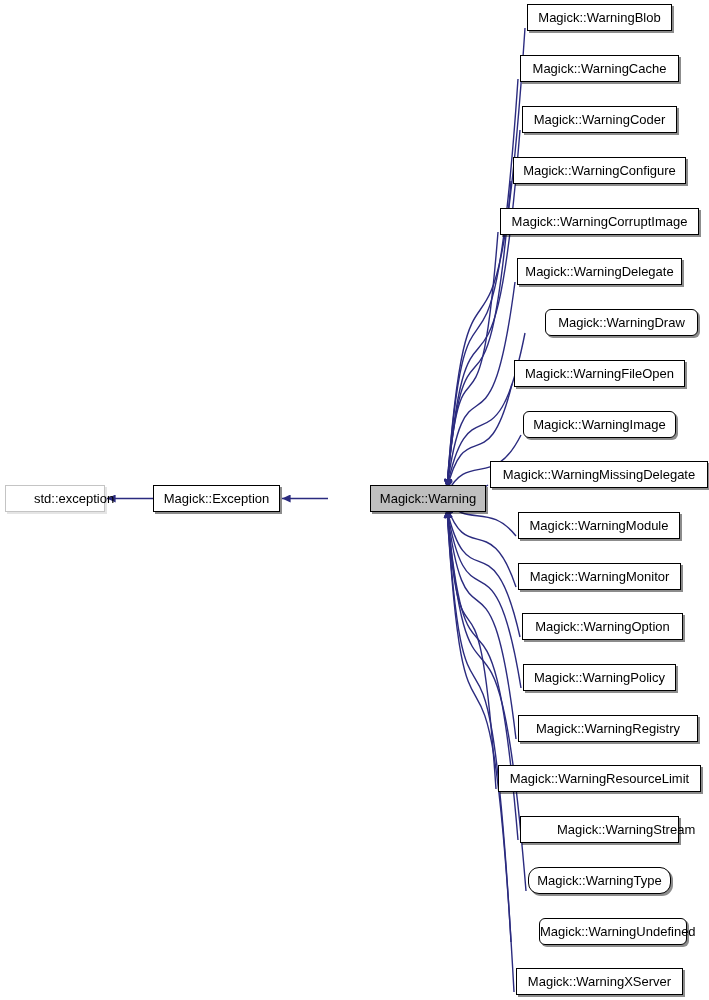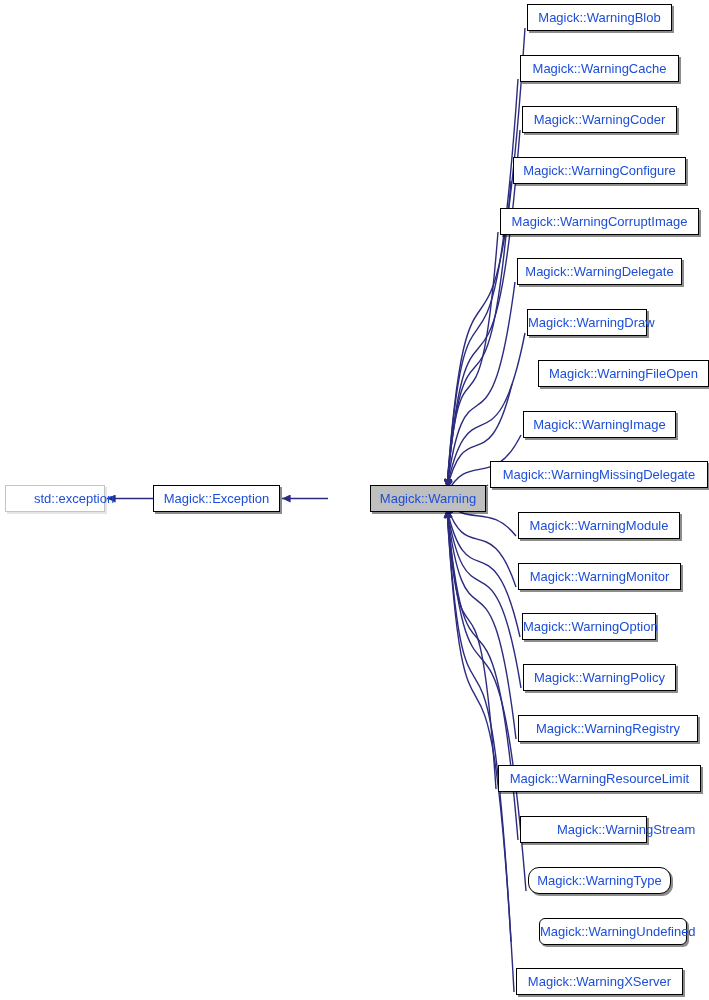--- a/index.html
+++ b/index.html
@@ -24,21 +24,21 @@
     width: 709px;
     height: 1000px;
   }
   .node {
     position: absolute;
     box-sizing: border-box;
     height: 27px;
     line-height: 25px;
     text-align: center;
     font-size: 13px;
-    color: #1d4ed8;
+    color: #000000;
     background: #ffffff;
     border: 1px solid #000000;
     white-space: nowrap;
     box-shadow: 2px 2px 0 0 rgba(0,0,0,0.45);
     z-index: 5;
   }
   .node.root {
     background: #bfbfbf;
     border: 1px solid #000000;
   }
@@ -88,29 +88,29 @@
   <div id="nodes">
       <div class="node external" style="left: 5px; top: 485px; width: 100px;"><span>std::exception</span></div>
       <div class="node" style="left: 153px; top: 485px; width: 127px;"><span>Magick::Exception</span></div>
       <div class="node root" style="left: 328px; top: 485px; width: 116px; margin-left: 42px;"><span>Magick::Warning</span></div>
       <div class="node" style="left: 527px; top: 4px; width: 145px;"><span>Magick::WarningBlob</span></div>
       <div class="node" style="left: 520px; top: 55px; width: 159px;"><span>Magick::WarningCache</span></div>
       <div class="node" style="left: 522px; top: 106px; width: 155px;"><span>Magick::WarningCoder</span></div>
       <div class="node" style="left: 513px; top: 157px; width: 173px;"><span>Magick::WarningConfigure</span></div>
       <div class="node" style="left: 500px; top: 208px; width: 199px;"><span>Magick::WarningCorruptImage</span></div>
       <div class="node" style="left: 517px; top: 258px; width: 165px;"><span>Magick::WarningDelegate</span></div>
-      <div class="node" style="left: 527px; top: 309px; width: 120px;"><span>Magick::WarningDraw</span></div>
-      <div class="node" style="left: 514px; top: 360px; width: 171px; margin-left: 24px;"><span>Magick::WarningFileOpen</span></div>
-      <div class="node" style="left: 523px; top: 411px; width: 153px;"><span>Magick::WarningImage</span></div>
+      <div class="node" style="left: 545px; top: 309px; width: 153px; border-radius: 6px;"><span>Magick::WarningDraw</span></div>
+      <div class="node" style="left: 514px; top: 360px; width: 171px;"><span>Magick::WarningFileOpen</span></div>
+      <div class="node" style="left: 523px; top: 411px; width: 153px; border-radius: 6px;"><span>Magick::WarningImage</span></div>
       <div class="node" style="left: 490px; top: 461px; width: 218px;"><span>Magick::WarningMissingDelegate</span></div>
       <div class="node" style="left: 518px; top: 512px; width: 162px;"><span>Magick::WarningModule</span></div>
       <div class="node" style="left: 518px; top: 563px; width: 163px;"><span>Magick::WarningMonitor</span></div>
-      <div class="node" style="left: 522px; top: 613px; width: 134px;"><span>Magick::WarningOption</span></div>
+      <div class="node" style="left: 522px; top: 613px; width: 161px;"><span>Magick::WarningOption</span></div>
       <div class="node" style="left: 523px; top: 664px; width: 153px;"><span>Magick::WarningPolicy</span></div>
       <div class="node" style="left: 518px; top: 715px; width: 180px;"><span>Magick::WarningRegistry</span></div>
       <div class="node" style="left: 498px; top: 765px; width: 203px;"><span>Magick::WarningResourceLimit</span></div>
-      <div class="node" style="left: 520px; top: 816px; width: 127px; padding-left: 36px;"><span>Magick::WarningStream</span></div>
+      <div class="node" style="left: 520px; top: 816px; width: 159px; padding-left: 36px;"><span>Magick::WarningStream</span></div>
       <div class="node" style="left: 528px; top: 867px; width: 143px; border-radius: 11px;"><span>Magick::WarningType</span></div>
       <div class="node" style="left: 539px; top: 918px; width: 148px; border-radius: 6px;"><span>Magick::WarningUndefined</span></div>
       <div class="node" style="left: 516px; top: 968px; width: 167px;"><span>Magick::WarningXServer</span></div>
     </div>
 
 </div>
 
 </body></html>

